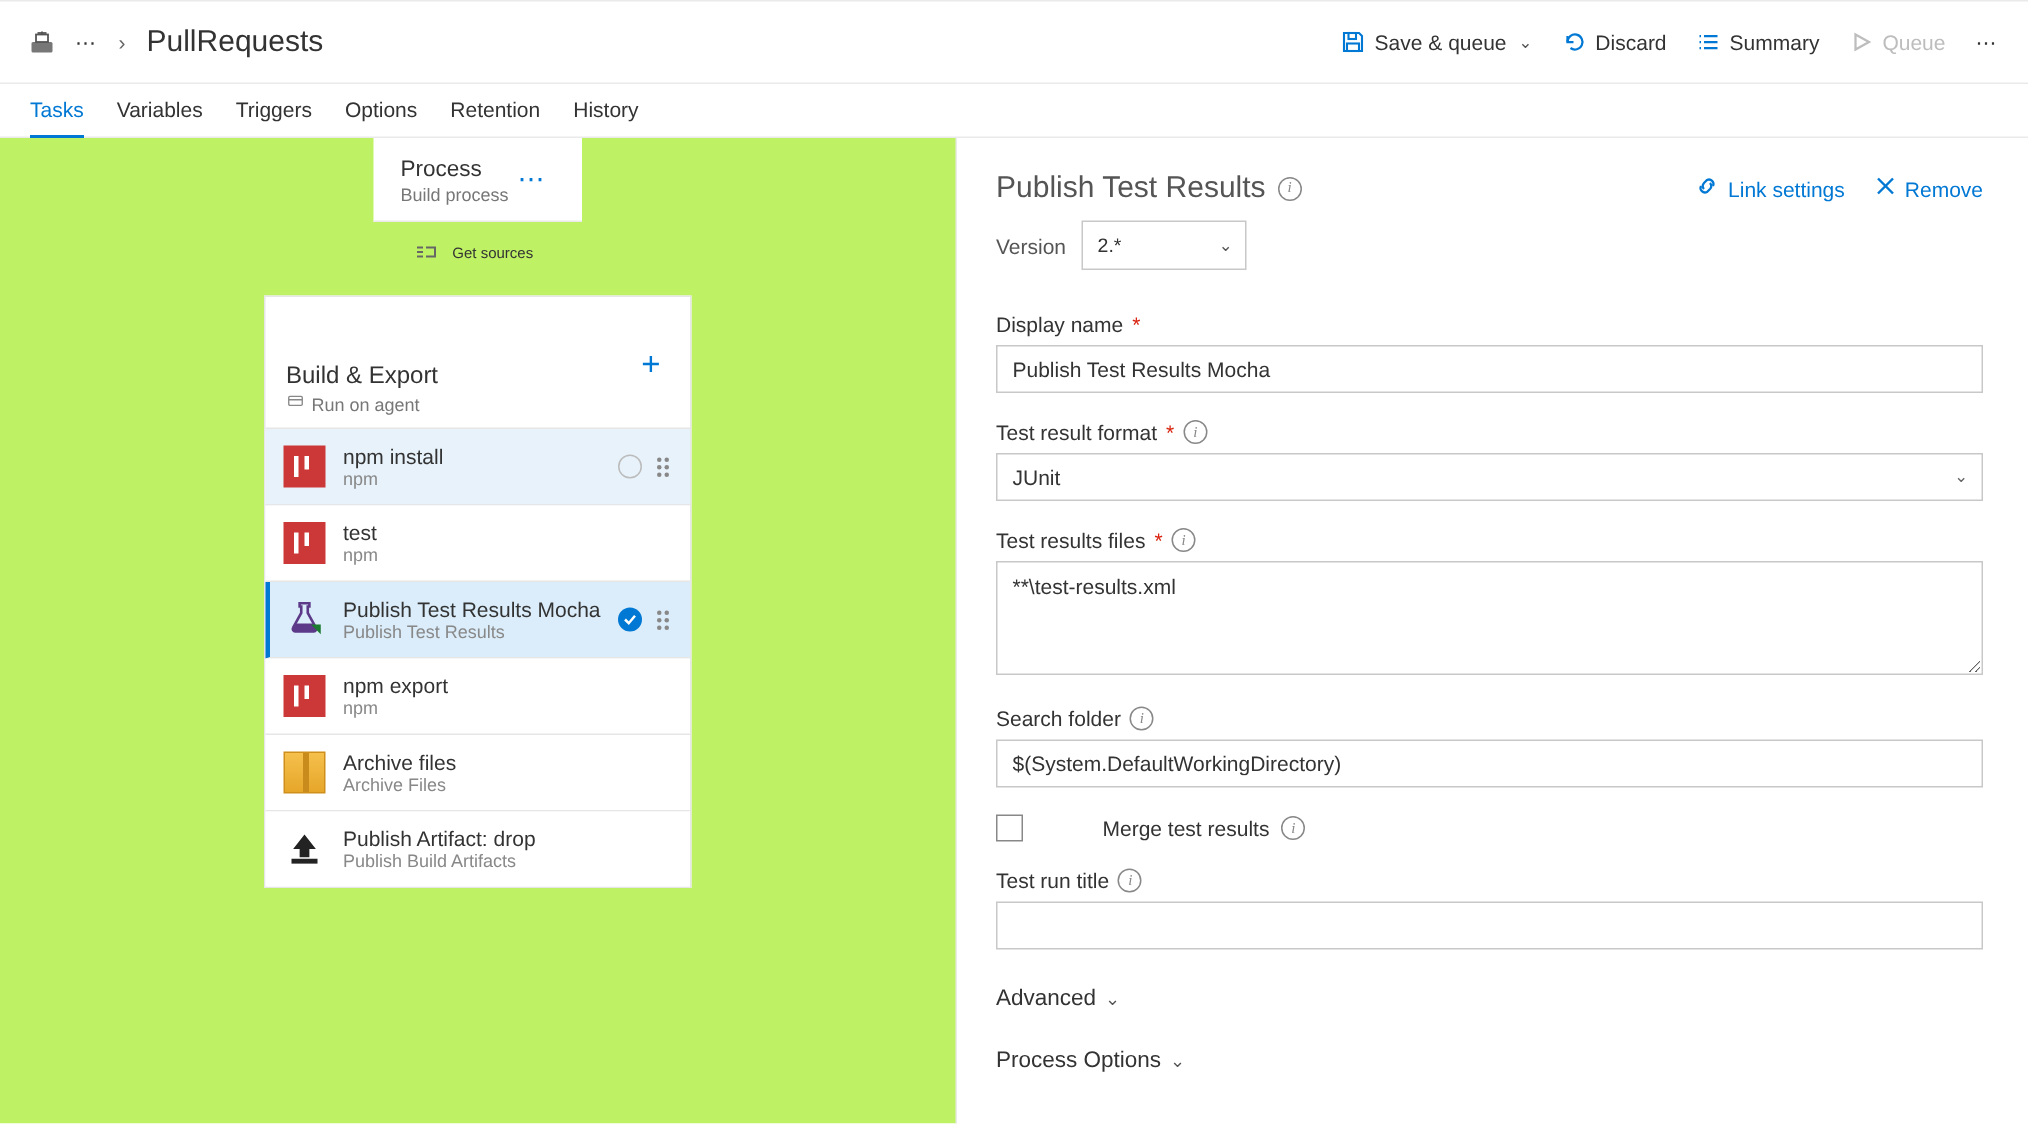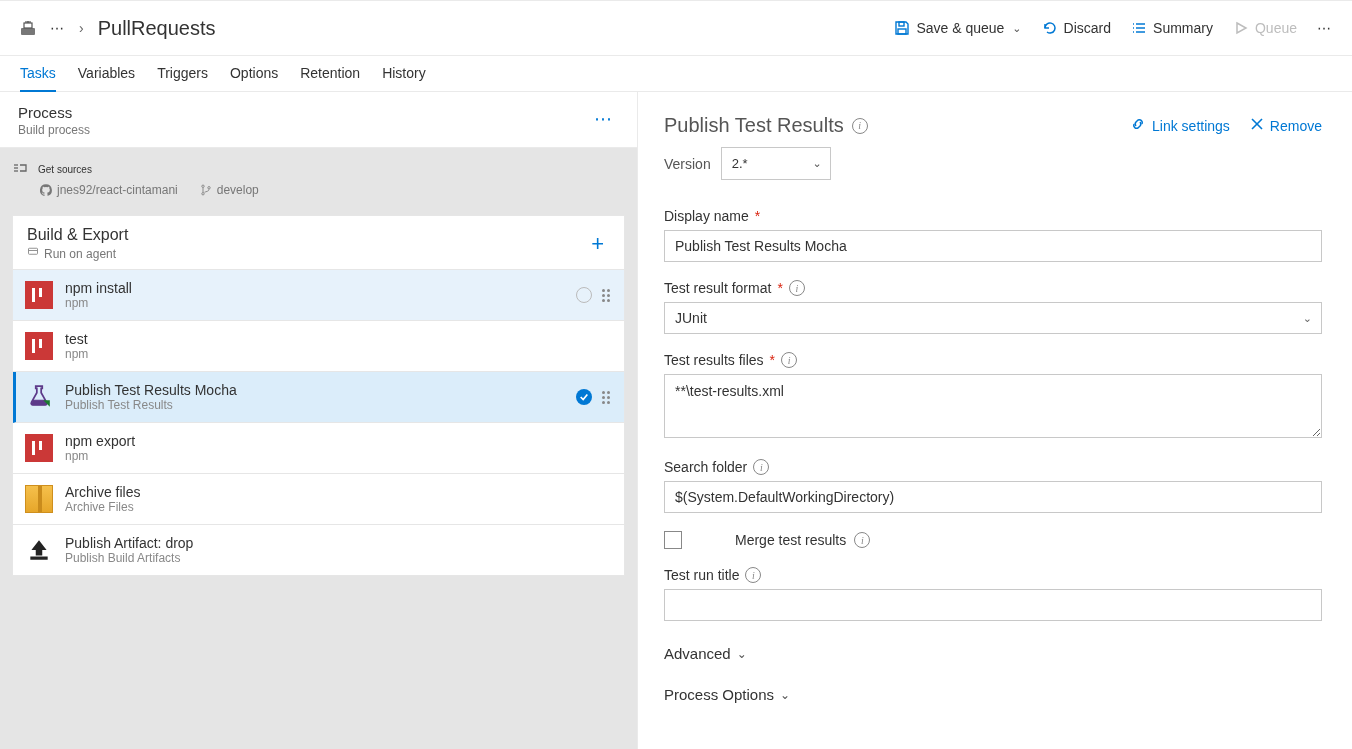--- a/index.html
+++ b/index.html
@@ -52,23 +52,23 @@
   .tab.active::after {
     content:'';
     position:absolute;
     left:0; right:0; bottom:-1px;
     height:2px; background:#0078d4;
   }
   .main-area { display:flex; height: calc(749px - 56px - 36px); }
   .left-pane {
     width: 638px;
     border-right: 1px solid #eaeaea;
-    background:#e5e5e5;
+    background:#bef264;
     overflow-y:auto;
-    display:flex; flex-direction:column;
+    display:flex; flex-direction:column;align-items:center;
   }
   .process-header {
     background:#fff;
     padding: 12px 18px 10px 18px;
     border-bottom:1px solid #eaeaea;
     display:flex; justify-content:space-between; align-items:flex-start;
   }
   .process-header .title { font-size:15px; color:#333; }
   .process-header .subtitle { font-size:12px; color:#777; margin-top:2px;}
   .more-dots { color:#0078d4; font-size:18px; letter-spacing:1px; cursor:pointer; padding:4px 6px;}
@@ -86,21 +86,21 @@
     background:#fff;
     margin: 12px 12px 0px 12px;
     border:1px solid #e6e6e6;
   }
   .phase-header {
     display:flex; justify-content:space-between; align-items:center;
     padding: 10px 14px 8px 14px;
     cursor:pointer;
     border-bottom:1px solid #e6e6e6;
   }
-  .phase-header .ph-title { font-size:16px; color:#333; }
+  .phase-header .ph-title { font-size:16px; color:#333;margin-top:34px; }
   .phase-header .ph-sub { font-size:12px; color:#777; margin-top:2px; display:flex; align-items:center; gap:5px;}
   .phase-add { color:#0078d4; font-size:22px; font-weight:300; cursor:pointer; padding:0 6px;}
   .task-item {
     display:flex; align-items:center;
     padding:10px 12px 10px 12px;
     border-bottom:1px solid #e6e6e6;
     cursor:pointer;
     background:#fff;
     gap:12px;
     position:relative;
@@ -149,21 +149,21 @@
   .field-label { font-size:14px; color:#333; margin-bottom:6px; display:flex; align-items:center; gap:6px;}
   .req { color:#d9230f;}
   .text-input, .select-input {
     width:100%; border:1px solid #c8c8c8;
     padding:7px 10px; font-size:14px; font-family:inherit;
     color:#333; background:#fff;
   }
   .select-input { appearance:none; background-image: none; position:relative;}
   .select-wrap { position:relative;}
   .select-wrap .arrow { position:absolute; right:10px; top:50%; transform:translateY(-50%); pointer-events:none; color:#666; font-size:11px;}
-  textarea.text-input { height:64px; resize:both; line-height:1.4;}
+  textarea.text-input { height:76px; resize:both; line-height:1.4;}
   .checkbox-row { display:flex; align-items:center; gap:12px;}
   .checkbox {
     width:18px; height:18px; border:1px solid #888; background:#fff; cursor:pointer;
   }
   .checkbox-row label { font-size:14px; color:#333; display:flex; align-items:center; gap:8px;margin-left:41px;}
   .section-head {
     font-size:15px; color:#333; margin-top:24px; margin-bottom:8px;
     display:flex; align-items:center; gap:6px; cursor:pointer;
   }
   .section-head .chev-sm { font-size:12px; color:#555;}
@@ -261,41 +261,20 @@
         <span class="gs-icon">
           <svg width="16" height="16" viewBox="0 0 16 16" fill="none" stroke="#666" stroke-width="1.3">
             <line x1="2" y1="5" x2="6" y2="5"></line>
               <line x1="2" y1="8" x2="6" y2="8"></line>
               <line x1="2" y1="11" x2="6" y2="11"></line>
             <polyline points="8,5 14,5 14,11 8,11"></polyline>
           </svg>
         </span>
         <span class="gs-title">Get sources</span>
       </div>
-      <div class="gs-sub">
-        <span>
-          <span>
-            <svg width="12" height="12" viewBox="0 0 16 16" fill="#777">
-                <path d="M8 .3A8 8 0 0 0 5.5 15.9c.4.1.5-.2.5-.4v-1.5c-2.2.5-2.7-1-2.7-1-.4-.9-.9-1.2-.9-1.2-.7-.5.1-.5.1-.5.8.1 1.2.8 1.2.8.7 1.2 1.9.9 2.3.7.1-.5.3-.9.5-1.1-1.8-.2-3.6-.9-3.6-3.9 0-.9.3-1.6.8-2.1-.1-.2-.4-1 .1-2.1 0 0 .7-.2 2.2.8a7.6 7.6 0 0 1 4 0c1.5-1 2.2-.8 2.2-.8.5 1.1.2 1.9.1 2.1.5.5.8 1.2.8 2.1 0 3-1.8 3.7-3.6 3.9.3.3.5.8.5 1.5v2.2c0 .2.1.5.6.4A8 8 0 0 0 8 .3z"></path>
-              </svg>
-          </span>
-          <span>jnes92/react-cintamani</span>
-        </span>
-        <span>
-          <span>
-            <svg width="12" height="12" viewBox="0 0 16 16" fill="none" stroke="#888" stroke-width="1.3">
-              <circle cx="4" cy="3" r="1.6"></circle>
-                <circle cx="4" cy="13" r="1.6"></circle>
-                <circle cx="12" cy="5" r="1.6"></circle>
-              <path d="M4 5v6M12 7c0 3-4 3-6 4"></path>
-            </svg>
-          </span>
-          <span>develop</span>
-        </span>
-      </div>
     </div>
 
     <div class="phase-card">
       <div class="phase-header">
         <div>
           <div class="ph-title">Build &amp; Export</div>
           <div class="ph-sub">
             <span>
               <svg width="12" height="12" viewBox="0 0 16 16" fill="none" stroke="#888" stroke-width="1.2">
                 <rect x="2" y="3" width="12" height="8" rx="1"></rect>

